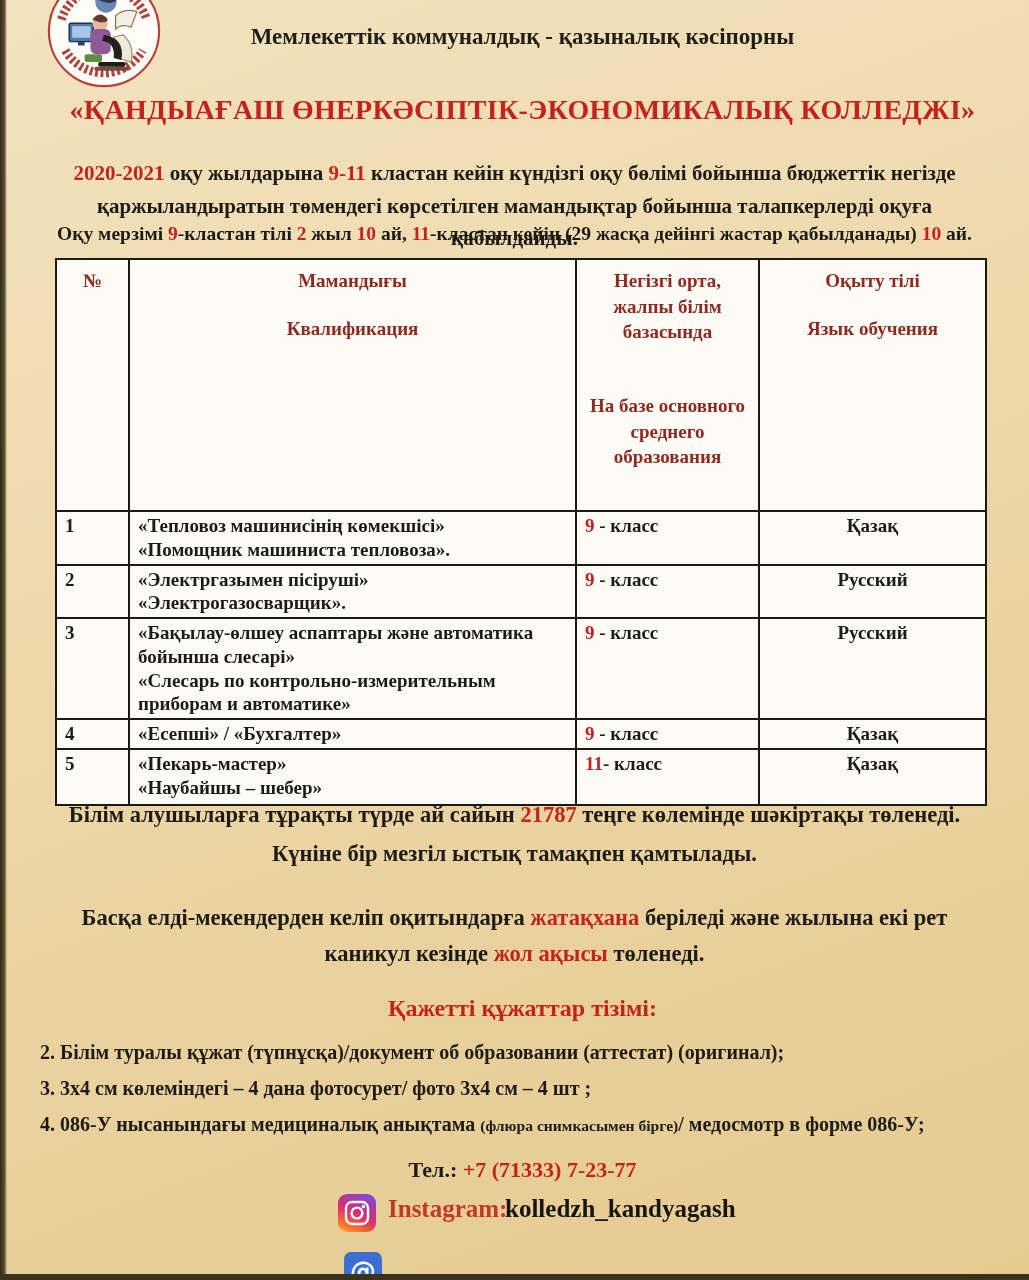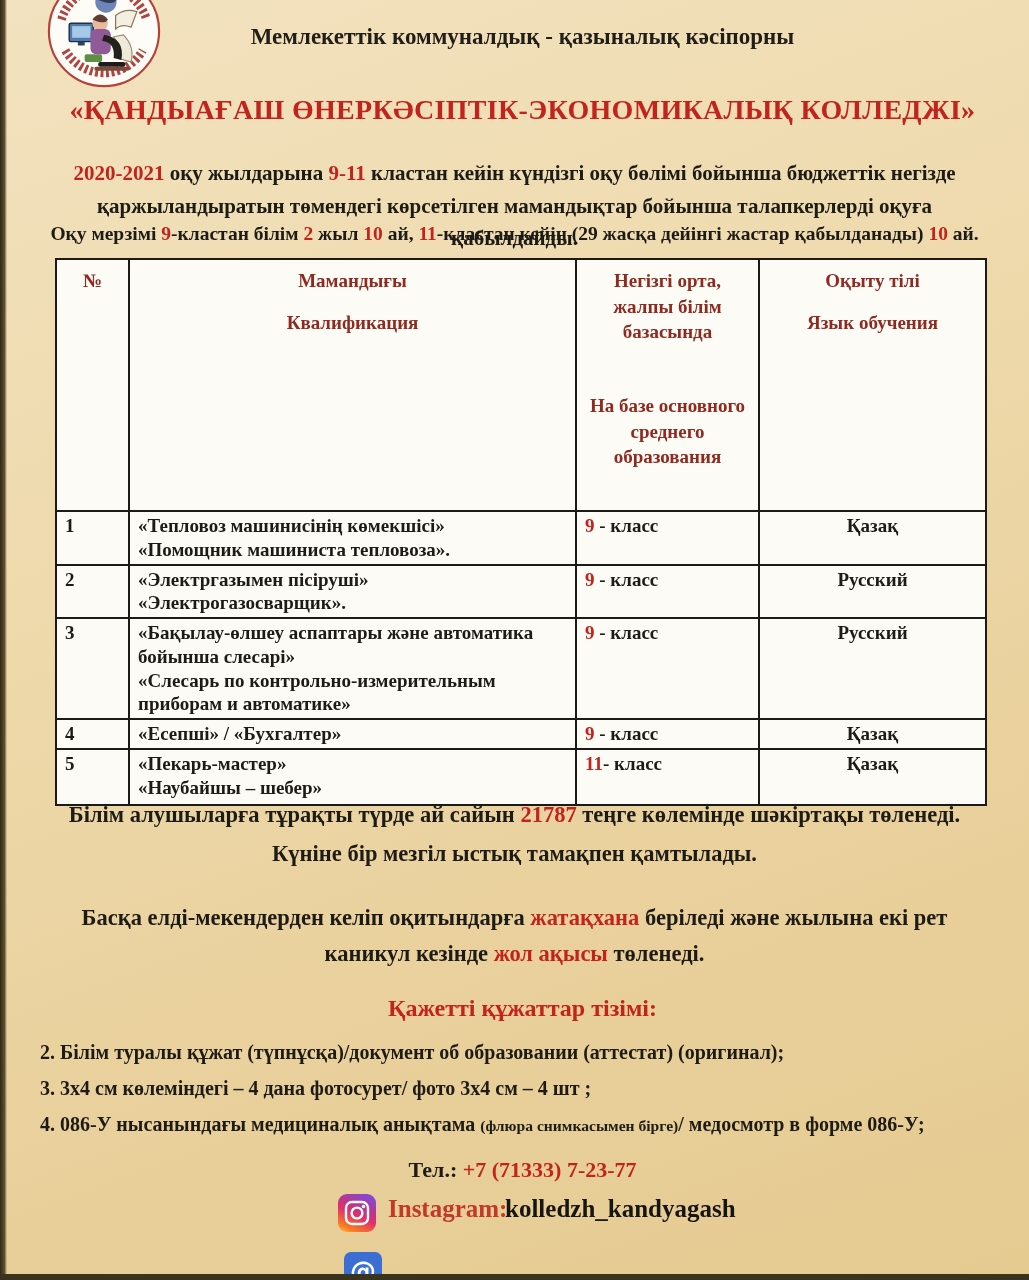--- a/index.html
+++ b/index.html
@@ -32,21 +32,21 @@
   .small{font-size:0.78em;margin-top:44px;}
 
   table.adm{position:absolute;left:55px;top:258px;width:930px;
     border-collapse:collapse;background:#fcfbf6;table-layout:fixed;}
   table.adm td{border:2px solid #1c1a17;vertical-align:top;padding:2px 8px;}
   .col-num{width:73px;}
   .col-spec{width:447px;}
   .col-base{width:183px;}
   .col-lang{width:227px;}
   tr.hdr td{color:#8f2a21;font-weight:700;text-align:center;font-size:19px;line-height:1.35;height:240px;padding-top:8px;}
-  .hdr-gap{margin-top:16px;}
+  .hdr-gap{margin-top:22px;}
   .hdr-gap-big{margin-top:48px;}
   tr.body-row td{font-weight:700;font-size:19px;line-height:1.25;}
   td.cell-spec{padding-left:14px;}
   td.cell-grade{padding-left:10px;}
   td.cell-lang{text-align:center;}
   tr.r1{height:48px;} tr.r2{height:48px;} tr.r3{height:95px;} tr.r4{height:22px;} tr.r5{height:56px;}
 
   .stipend{position:absolute;left:20px;top:795px;width:989px;
     text-align:center;font-size:22.5px;font-weight:700;line-height:1.75;}
   .dorm{position:absolute;left:52px;top:900px;width:925px;
@@ -99,21 +99,21 @@
       <path d="M58,70 q14,2 12,18 l8,2 q4,-22 -18,-26 z" fill="#24211d"></path>
       <rect x="54" y="92" width="28" height="5" rx="2" fill="#1f1d1b"></rect>
       <rect x="50" y="97" width="36" height="4" rx="2" fill="#7a4a3a"></rect>
     </svg>
   </div>
 
   <div class="org-line">Мемлекеттік коммуналдық - қазыналық кәсіпорны</div>
   <div class="college-title">«ҚАНДЫАҒАШ ӨНЕРКӘСІПТІК-ЭКОНОМИКАЛЫҚ КОЛЛЕДЖІ»</div>
 
   <div class="intro1"><span class="red">2020-2021</span><span> оқу жылдарына </span><span class="red">9-11</span><span> кластан кейін күндізгі оқу бөлімі бойынша бюджеттік негізде қаржыландыратын төмендегі көрсетілген мамандықтар бойынша талапкерлерді оқуға қабылдайды.</span></div>
-  <div class="intro2"><span>Оқу мерзімі </span><span class="red">9</span><span>-кластан білім </span><span class="red">2</span><span> жыл </span><span class="red">10</span><span> ай, </span><span class="red">11</span><span>-кластан кейін (29 жасқа дейінгі жастар қабылданады) </span><span class="red">10</span><span> ай.</span></div>
+  <div class="intro2"><span>Оқу мерзімі </span><span class="red">9</span><span>-кластан тілі </span><span class="red">2</span><span> жыл </span><span class="red">10</span><span> ай, </span><span class="red">11</span><span>-кластан кейін (29 жасқа дейінгі жастар қабылданады) </span><span class="red">10</span><span> ай.</span></div>
 
   <table class="adm">
     <colgroup>
       <col class="col-num">
         <col class="col-spec">
         <col class="col-base">
         <col class="col-lang">
     </colgroup>
     <tbody>
         <tr class="hdr">

